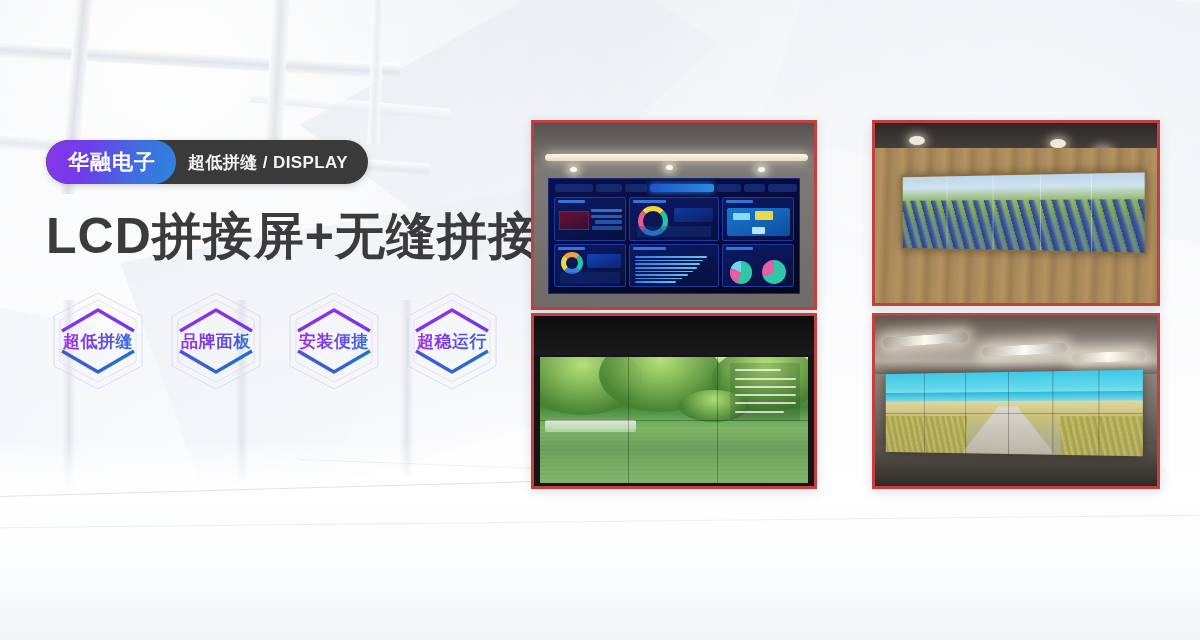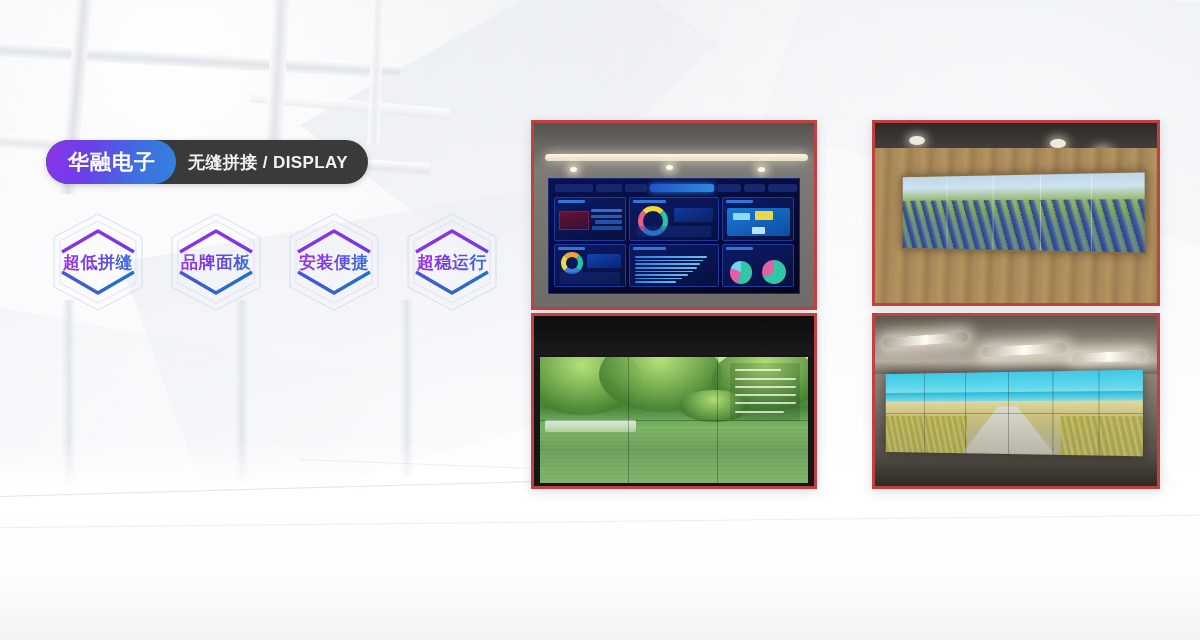--- a/index.html
+++ b/index.html
@@ -259,23 +259,24 @@
 
   <div class="floor"></div>
   <div class="floor-line l1"></div>
   <div class="floor-line l2"></div>
   <div class="floor-line l3"></div>
 
   <div class="left-col">
 
     <div class="pill-wrap">
       <div class="pill-brand">华融电子</div>
-      <div class="pill-sub">无缝拼接 / DISPLAY</div>
-    </div>
-
+      <div class="pill-sub">超低拼缝 / DISPLAY</div>
+    </div>
+
+    <div class="headline">LCD拼接屏+无缝拼接</div>
 
 
     <div class="features">
 
       <div class="hex">
         <svg viewBox="0 0 104 104">
           <defs>
             <linearGradient id="hgTop1" x1="0" y1="0" x2="1" y2="1">
               <stop offset="0%" stop-color="#9a2ee6"></stop>
                 <stop offset="100%" stop-color="#6b3ce6"></stop>

